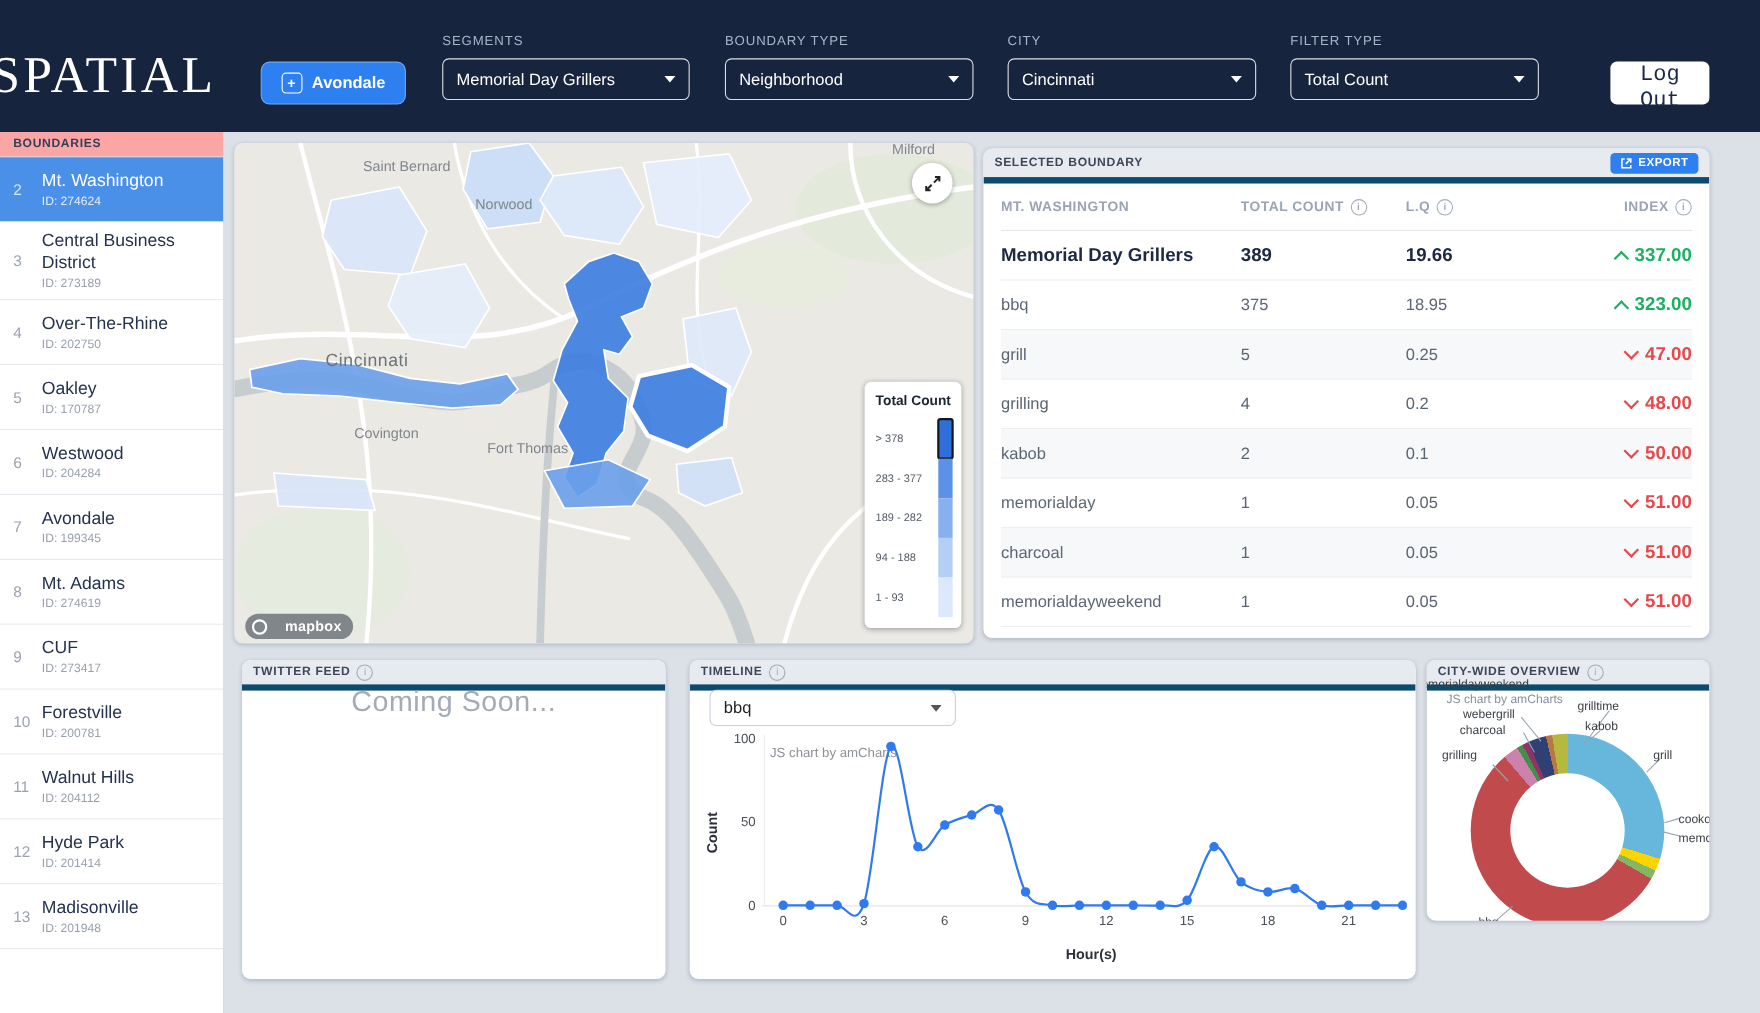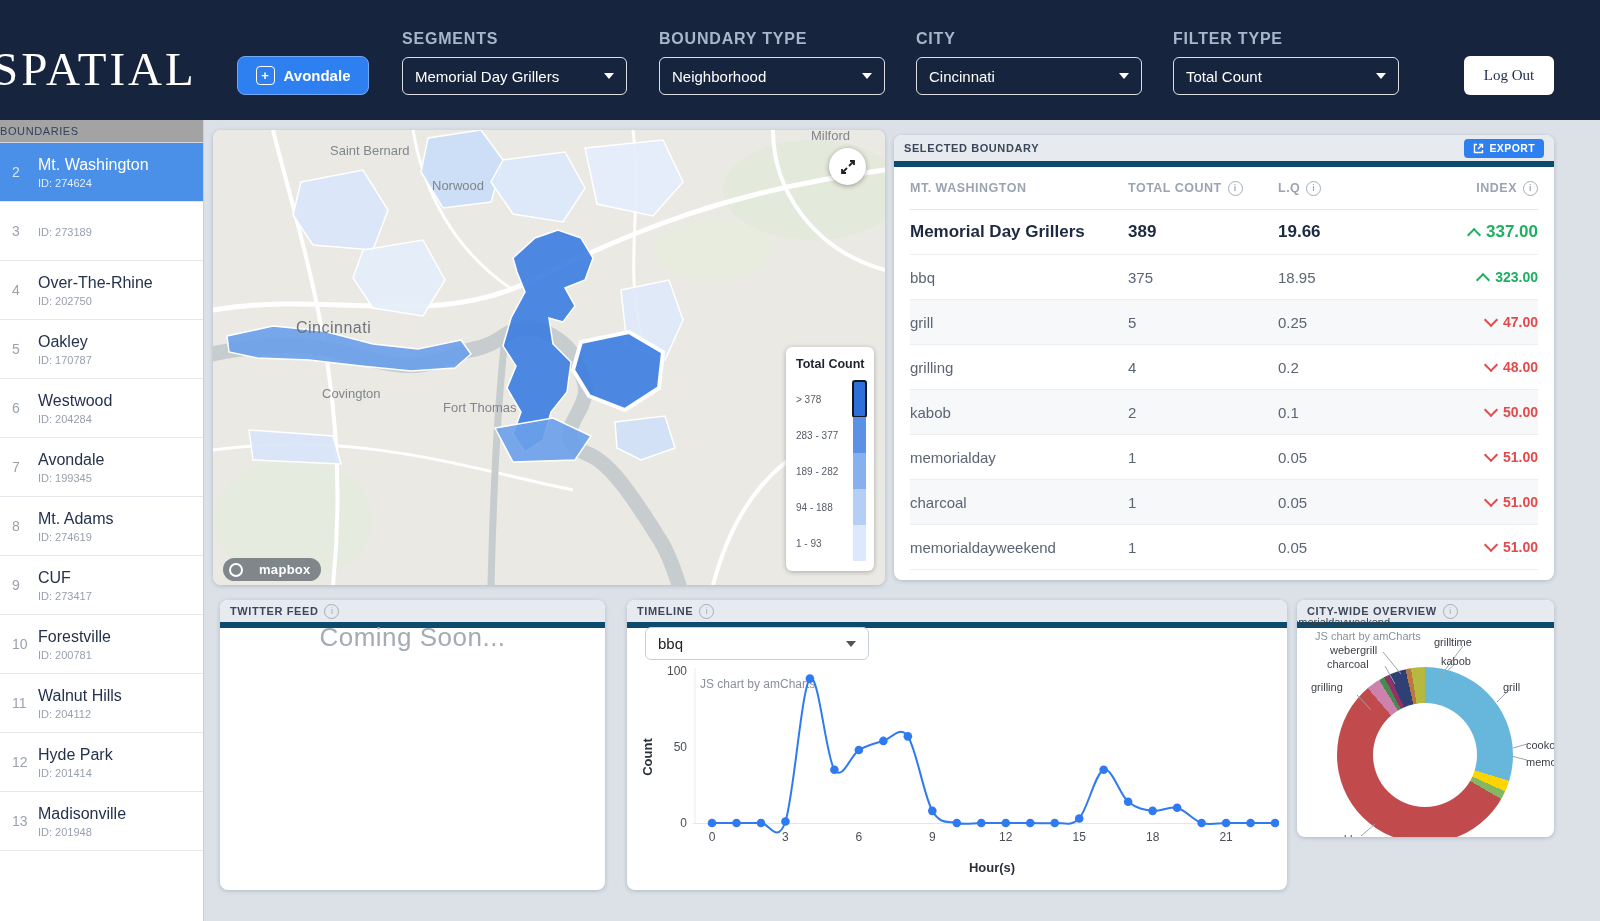--- a/index.html
+++ b/index.html
@@ -10,34 +10,34 @@
   
   .hdr{position:absolute;left:0;top:0;width:1600px;height:120px;background:#17243e}
   .logo{position:absolute;left:-8px;top:42px;font-family:"Liberation Serif",serif;font-size:47px;
         color:#fff;letter-spacing:3px;font-weight:500}
   .btn-segment{position:absolute;left:237px;top:56px;width:132px;height:39px;background:#2e7ff0;
         border:1px solid #6ea8f7;border-radius:8px;color:#fff;font-size:15px;font-weight:700;
         display:flex;align-items:center;justify-content:center;gap:9px;cursor:pointer;font-family:inherit}
   .plus-box{display:inline-flex;align-items:center;justify-content:center;width:17px;height:17px;
         border:1.6px solid #fff;border-radius:4px;font-size:13px;font-weight:700;line-height:1}
   .ctl{position:absolute;top:30px}
-  .ctl-label{font-size:16px;font-weight:700;color:#a9b5c9;letter-spacing:.8px;margin-bottom:9px}
+  .ctl-label{font-size:12px;font-weight:400;color:#a9b5c9;letter-spacing:.8px;margin-bottom:9px}
   .ctl-select{height:38px;border:1px solid rgba(255,255,255,.85);border-radius:6px;color:#fff;
         font-size:15px;display:flex;align-items:center;justify-content:space-between;
         padding:0 12px;cursor:pointer;box-sizing:border-box}
   .chev-w{width:0;height:0;border-left:5px solid transparent;border-right:5px solid transparent;
         border-top:6px solid #fff;margin-left:8px}
   .btn-logout{position:absolute;left:1464px;top:56px;width:90px;height:39px;background:#fff;border:none;
-        border-radius:6px;font-size:15px;color:#1b2a47;cursor:pointer;font-family:Liberation Serif, serif}
+        border-radius:6px;font-size:20px;color:#1b2a47;cursor:pointer;font-family:Liberation Mono, monospace}
 
   
   .sidebar{position:absolute;left:0;top:120px;width:203px;height:801px;background:#fff;
         border-right:1px solid #c9cfd8;overflow:hidden}
-  .sb-title{height:22px;line-height:22px;background:#a3a3a3;font-size:11px;font-weight:400;color:#33405a;
-        letter-spacing:.6px;border-bottom:1px solid #d4d9e0}
+  .sb-title{height:22px;line-height:22px;background:#fca5a5;font-size:11px;font-weight:700;color:#33405a;
+        letter-spacing:.6px;padding-left:12px;border-bottom:1px solid #d4d9e0}
   .sb-item{display:flex;align-items:center;min-height:59px;border-bottom:1px solid #e4e7ec;
         padding:8px 8px 8px 12px;box-sizing:border-box;cursor:pointer;background:#fff}
   .sb-item.sel{background:#4a8fe8}
   .sb-rank{width:26px;flex:none;color:#9aa2b0;font-size:14px}
   .sel .sb-rank{color:#d8e6fb}
   .sb-name{font-size:16px;color:#24324e;line-height:1.25}
   .sel .sb-name{color:#fff}
   .sb-id{font-size:11px;color:#98a0ad;margin-top:2px}
   .sel .sb-id{color:#e4eefc}
 
@@ -74,21 +74,21 @@
   .sel-panel .strip{height:26px}
   .btn-export{margin-left:auto;height:19px;background:#2e7ff0;border:none;border-radius:4px;color:#fff;
         font-size:10.5px;font-weight:700;letter-spacing:.4px;display:flex;align-items:center;gap:5px;
         padding:0 9px;cursor:pointer;font-family:inherit}
   .tbl{padding:0 16px}
   .trow{display:flex;align-items:center;height:44px;border-bottom:1px solid #eceef2}
   .trow.thead{height:42px;border-bottom:1px solid #e3e6ea}
   .c-term{flex:1;font-size:15px;color:#5b6574}
   .c-total{width:150px;font-size:15px;color:#5b6574;display:flex;align-items:center}
   .c-lq{width:148px;font-size:15px;color:#5b6574;display:flex;align-items:center}
-  .c-idx{width:112px;display:flex;align-items:center;justify-content:flex-end;font-size:14px;font-weight:600}
+  .c-idx{width:112px;display:flex;align-items:center;justify-content:flex-end;font-size:17px;font-weight:600}
   .thead .c-term,.thead .c-total,.thead .c-lq,.thead .c-idx{font-size:12.5px;font-weight:700;color:#9aa4b2;letter-spacing:.5px}
   .trow.lead .c-term,.trow.lead .c-total,.trow.lead .c-lq{font-size:17px;font-weight:700;color:#1c2940}
   .trow.lead .c-idx{font-size:17px}
   .trow.stripe{background:#f6f8fa}
   .up{color:#1db05f}
   .down{color:#e4494b}
   .chev{width:8px;height:8px;border-right:2px solid;border-bottom:2px solid;display:inline-block;margin-right:7px}
   .chev.up{transform:rotate(-135deg);margin-top:5px;border-color:#1db05f}
   .chev.down{transform:rotate(45deg);margin-top:-4px;border-color:#e4494b}
 
@@ -167,20 +167,21 @@
         <div class="sb-item sel">
           <span class="sb-rank">2</span>
           <div class="sb-text">
             <div class="sb-name">Mt. Washington</div>
             <div class="sb-id">ID: 274624</div>
           </div>
         </div>
         <div class="sb-item">
           <span class="sb-rank">3</span>
           <div class="sb-text">
+            <div class="sb-name">Central Business District</div>
             <div class="sb-id">ID: 273189</div>
           </div>
         </div>
         <div class="sb-item">
           <span class="sb-rank">4</span>
           <div class="sb-text">
             <div class="sb-name">Over-The-Rhine</div>
             <div class="sb-id">ID: 202750</div>
           </div>
         </div>

